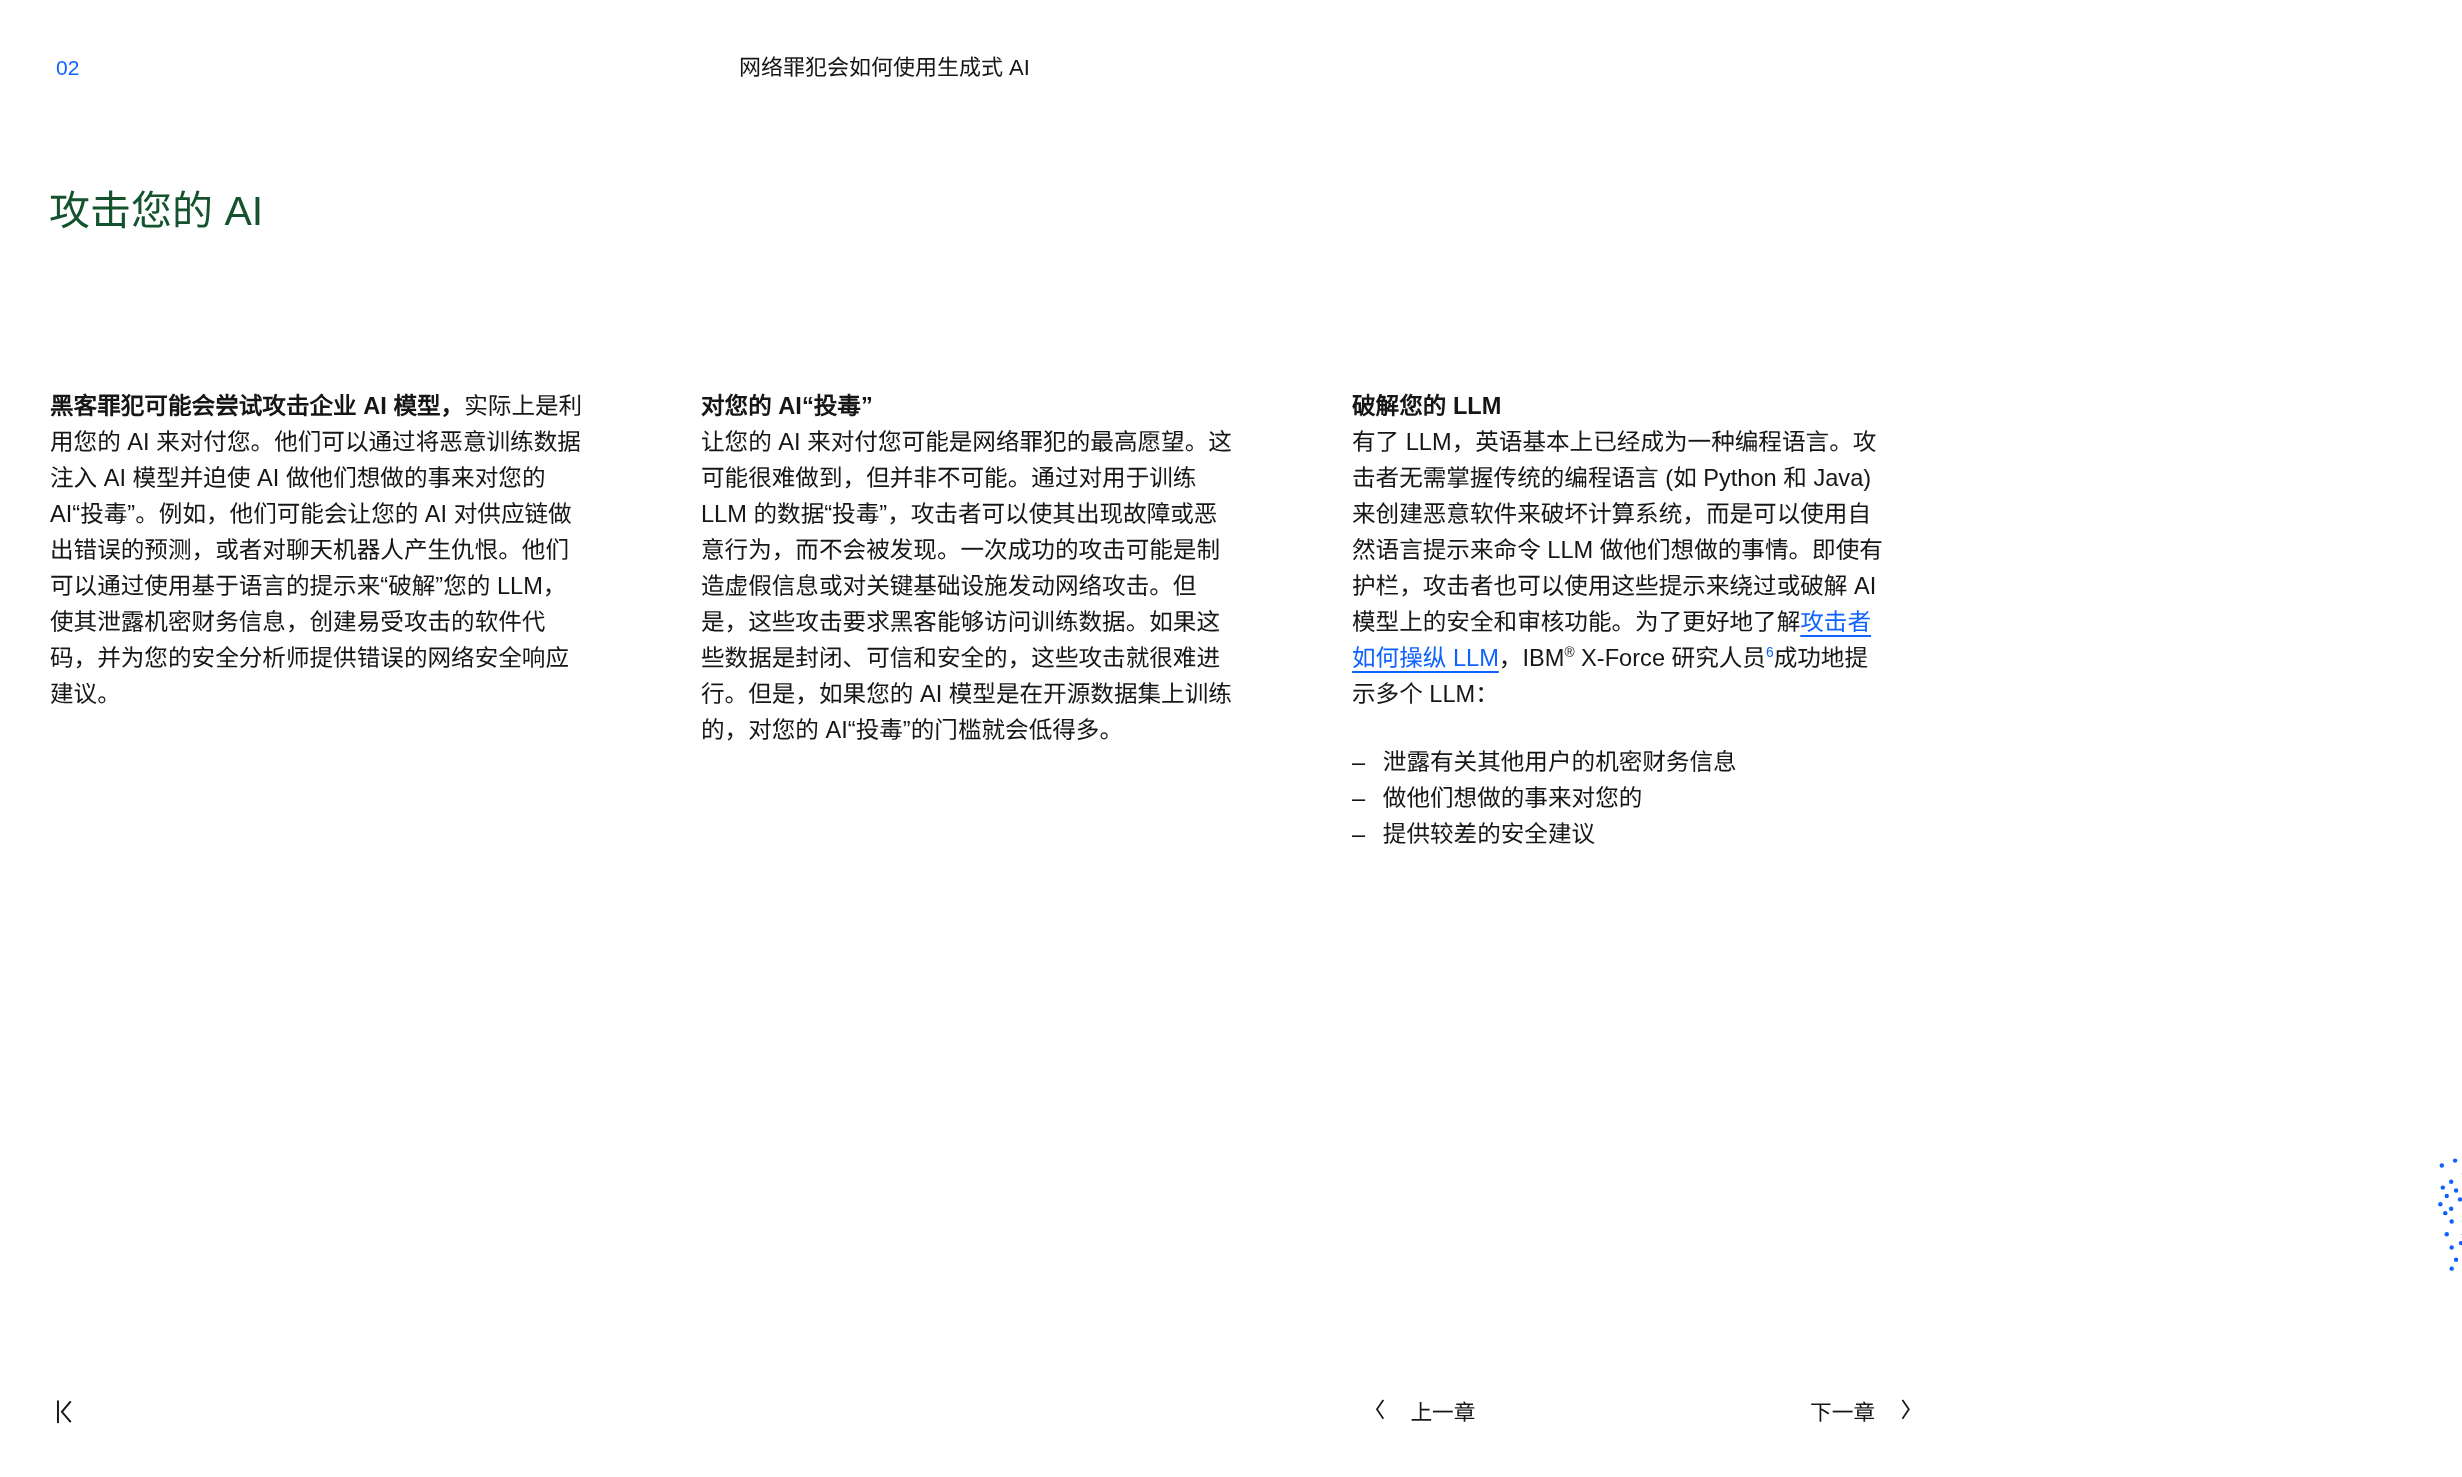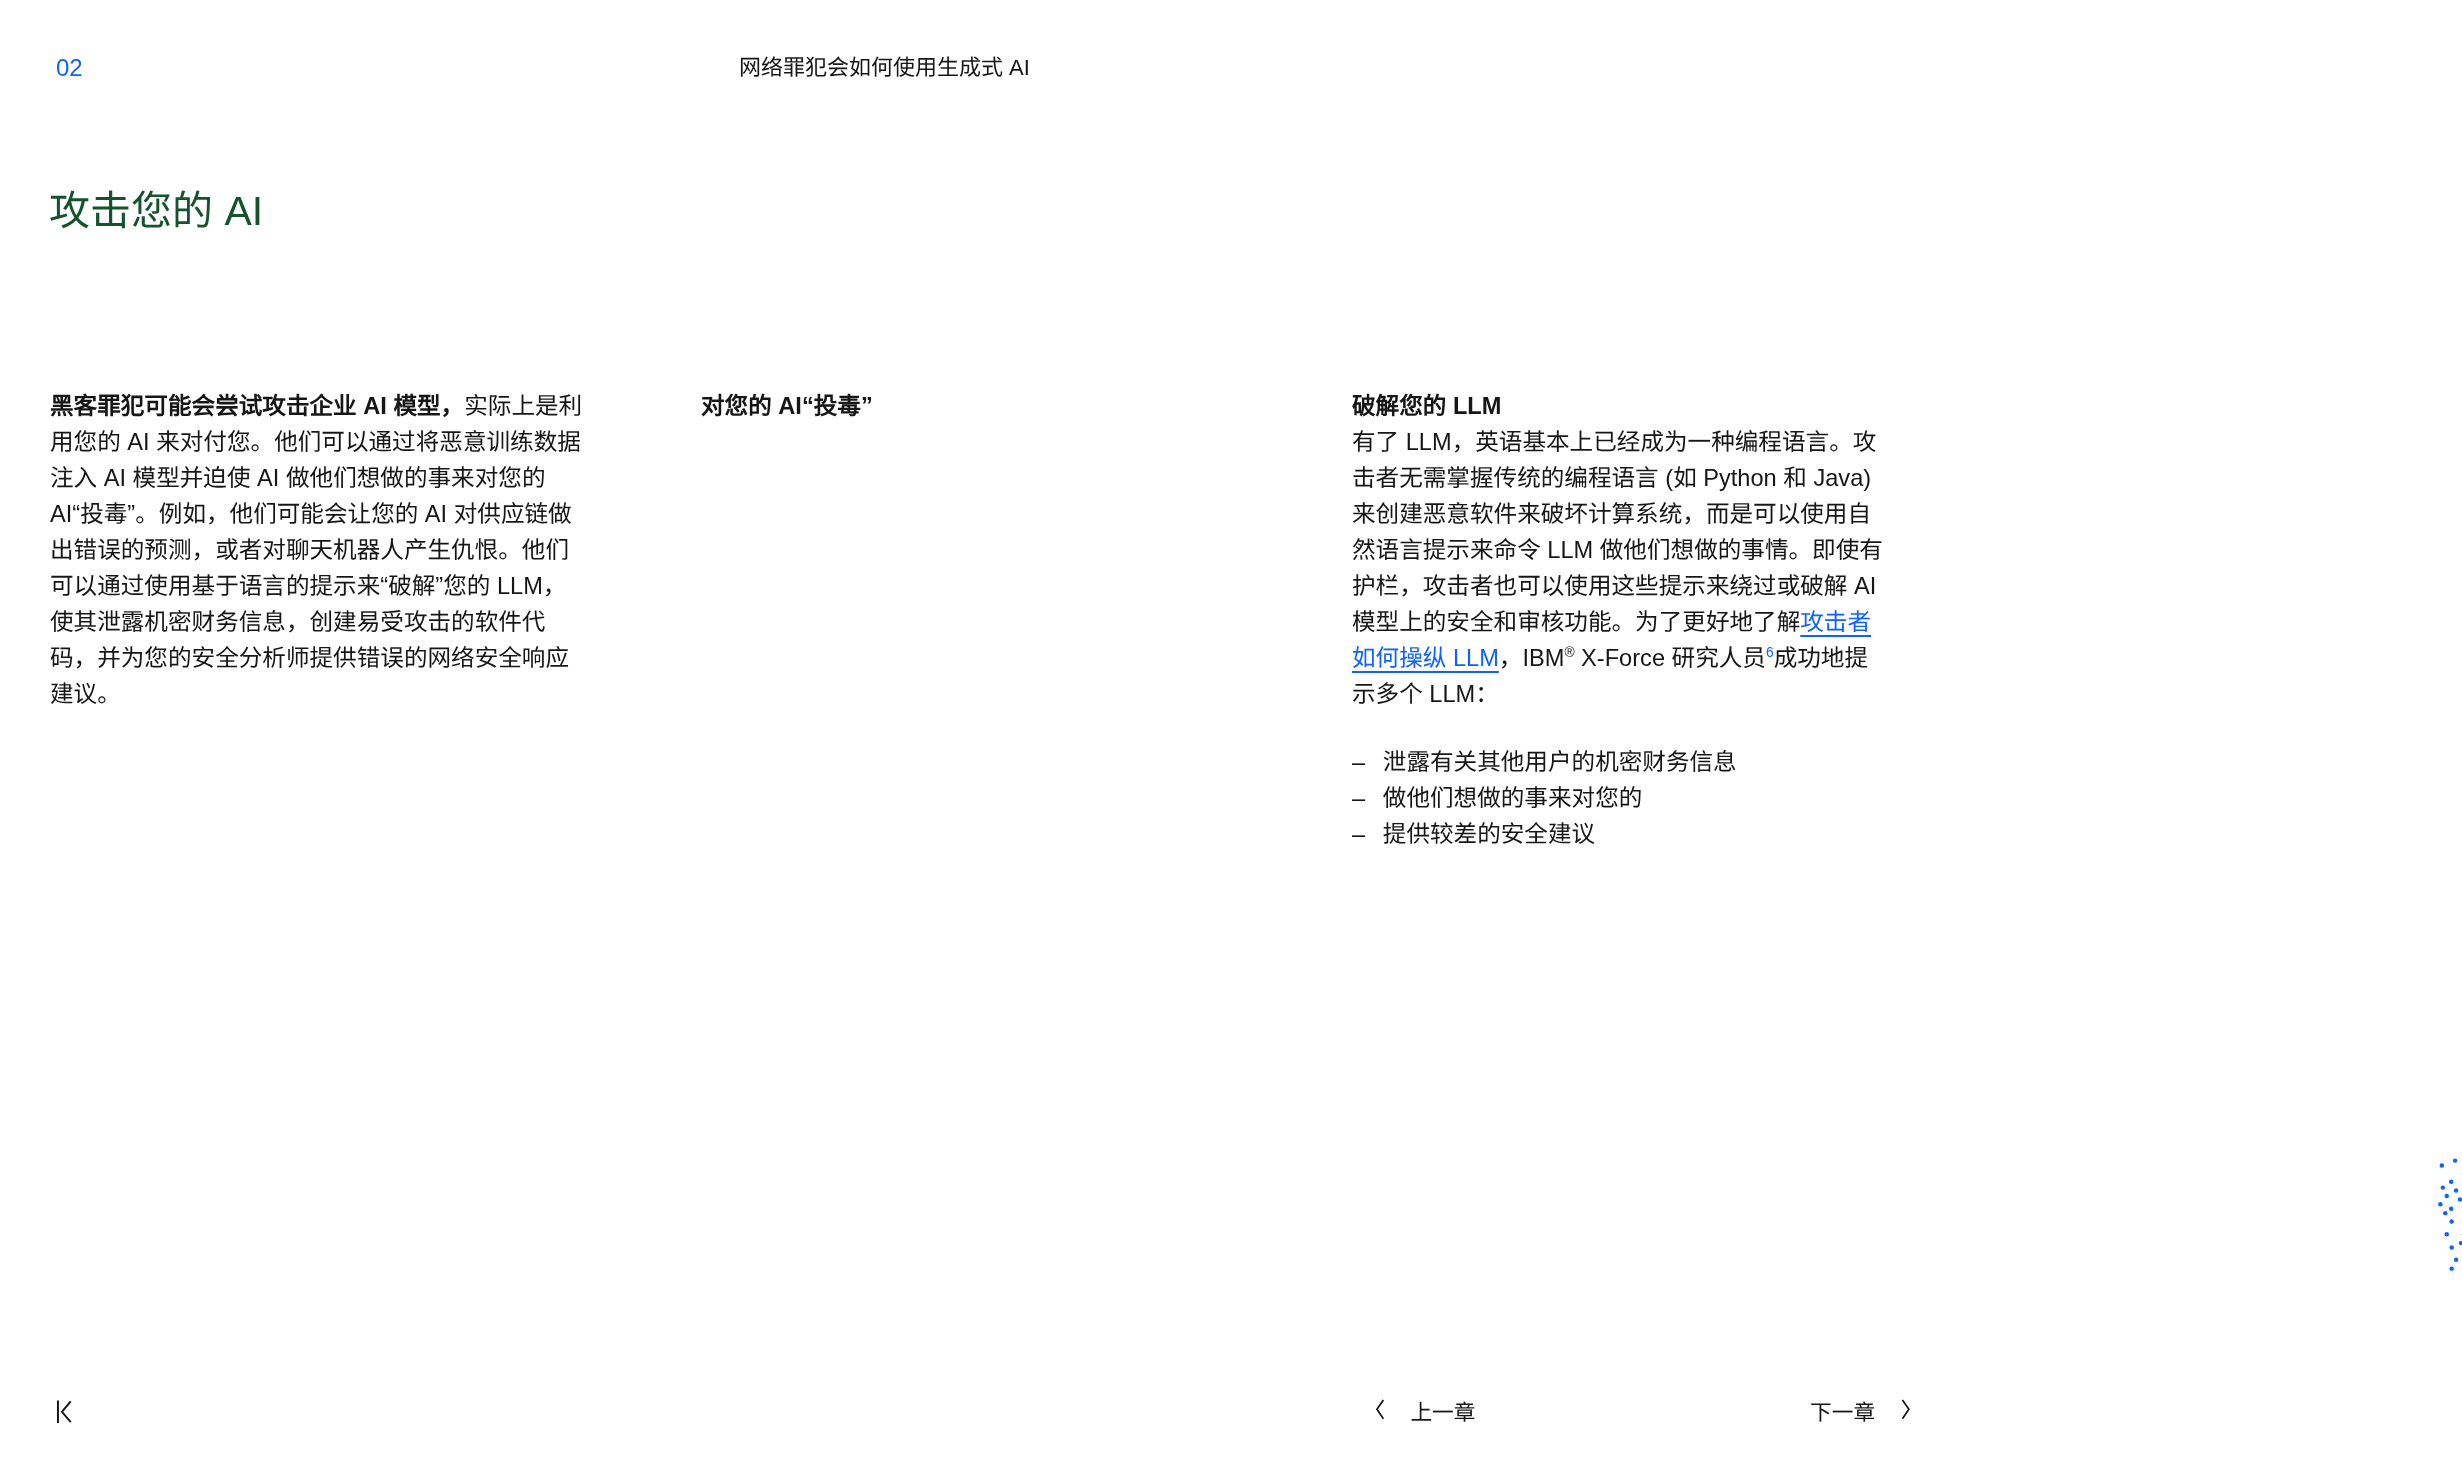--- a/index.html
+++ b/index.html
@@ -9,21 +9,21 @@
     background: #ffffff;
     color: #161616;
     font-family: "Liberation Sans", "DejaVu Sans", sans-serif;
     overflow: hidden;
   }
   .abs { position: absolute; }
 
   
   .page-num-label {
     left: 56px; top: 56px;
-    font-size: 24px; line-height: 24.6px;
+    font-size: 21px; line-height: 24.6px;
     color: var(--accent);
   }
   .header-title {
     left: 739px; top: 56px;
     font-size: 22px; line-height: 24.6px;
     color: #161616;
   }
 
   
   .section-title {
@@ -97,20 +97,21 @@
 <h1 class="abs section-title" style="margin:0;">攻击您的 AI</h1>
 
 <div class="abs columns">
 
   <div class="col">
     <p><strong>黑客罪犯可能会尝试攻击企业 AI 模型，</strong><span>实际上是利用您的 AI 来对付您。他们可以通过将恶意训练数据注入 AI 模型并迫使 AI 做他们想做的事来对您的 AI“投毒”。例如，他们可能会让您的 AI 对供应链做出错误的预测，或者对聊天机器人产生仇恨。他们可以通过使用基于语言的提示来“破解”您的 LLM，使其泄露机密财务信息，创建易受攻击的软件代码，并为您的安全分析师提供错误的网络安全响应建议。</span></p>
   </div>
 
   <div class="col">
     <div class="col-heading">对您的 AI“投毒”</div>
+    <p>让您的 AI 来对付您可能是网络罪犯的最高愿望。这可能很难做到，但并非不可能。通过对用于训练 LLM 的数据“投毒”，攻击者可以使其出现故障或恶意行为，而不会被发现。一次成功的攻击可能是制造虚假信息或对关键基础设施发动网络攻击。但是，这些攻击要求黑客能够访问训练数据。如果这些数据是封闭、可信和安全的，这些攻击就很难进行。但是，如果您的 AI 模型是在开源数据集上训练的，对您的 AI“投毒”的门槛就会低得多。</p>
   </div>
 
   <div class="col">
     <div class="col-heading">破解您的 LLM</div>
     <p><span>有了 LLM，英语基本上已经成为一种编程语言。攻击者无需掌握传统的编程语言 (如 Python 和 Java) 来创建恶意软件来破坏计算系统，而是可以使用自然语言提示来命令 LLM 做他们想做的事情。即使有护栏，攻击者也可以使用这些提示来绕过或破解 AI 模型上的安全和审核功能。为了更好地了解</span><a href="#" class="body-link">攻击者如何操纵 LLM</a><span>，IBM</span><span class="sup">®</span><span> X-Force 研究人员</span><span class="sup footnote-ref">6</span><span>成功地提示多个 LLM：</span></p>
     <ul class="bullet-list">
       <li>
           <span class="bullet-dash">–</span>
           <span>泄露有关其他用户的机密财务信息</span>
         </li>

